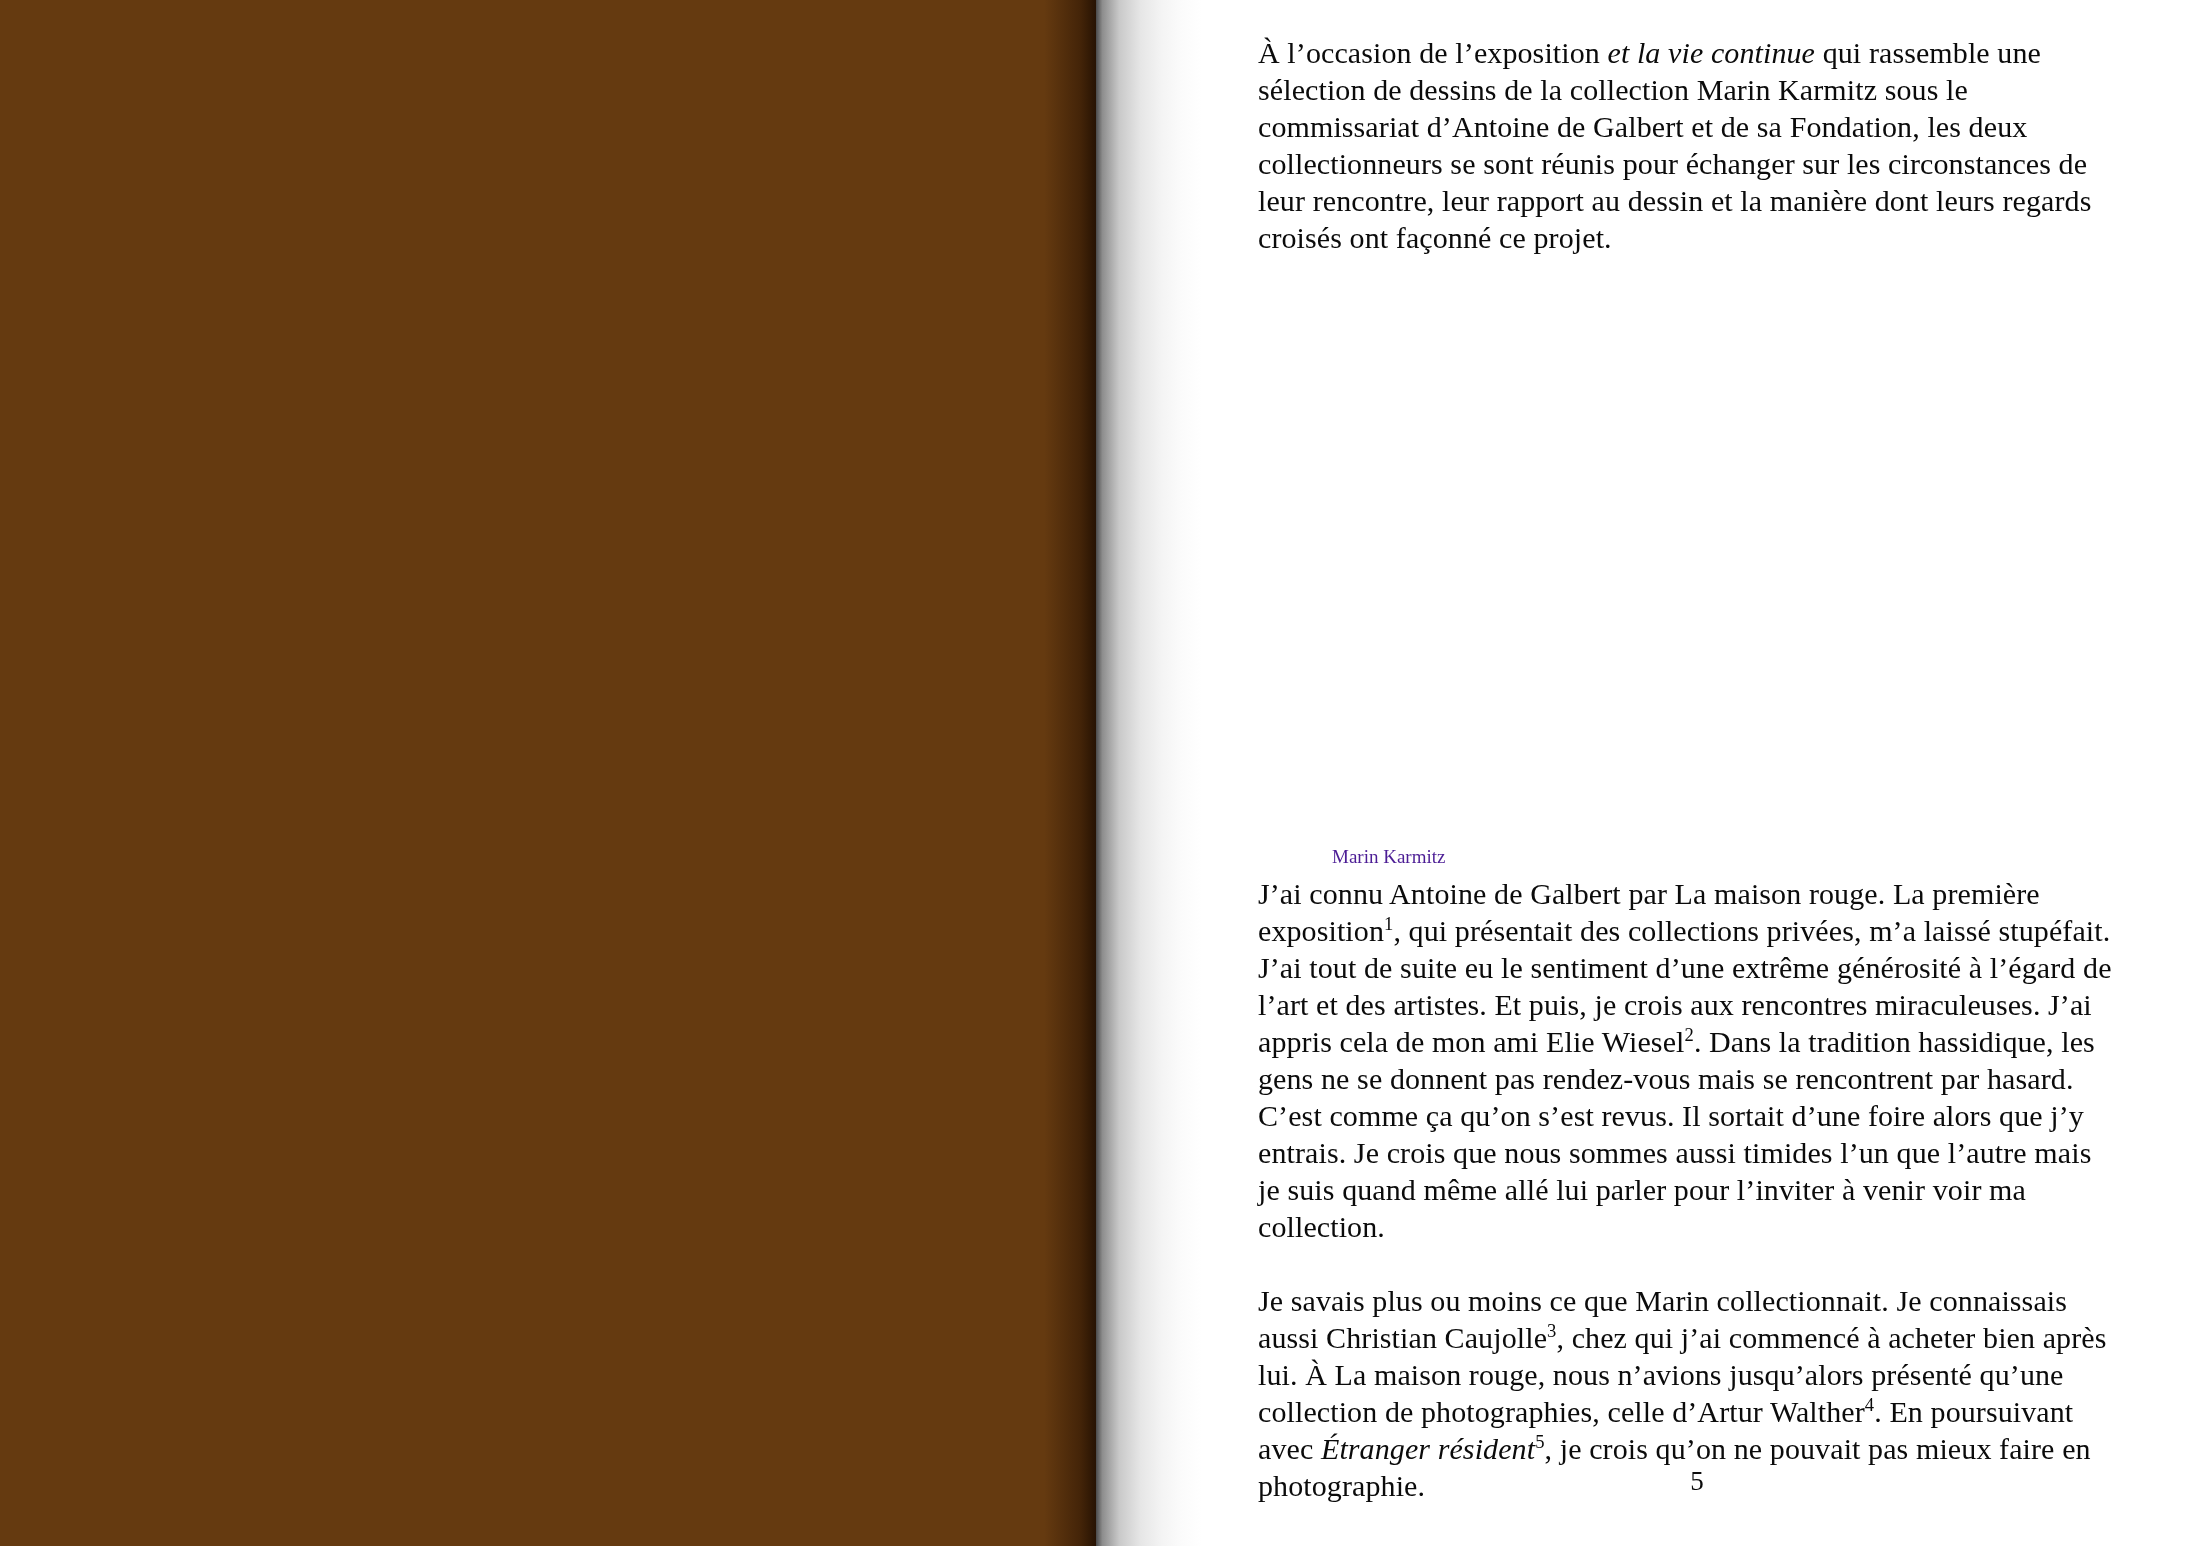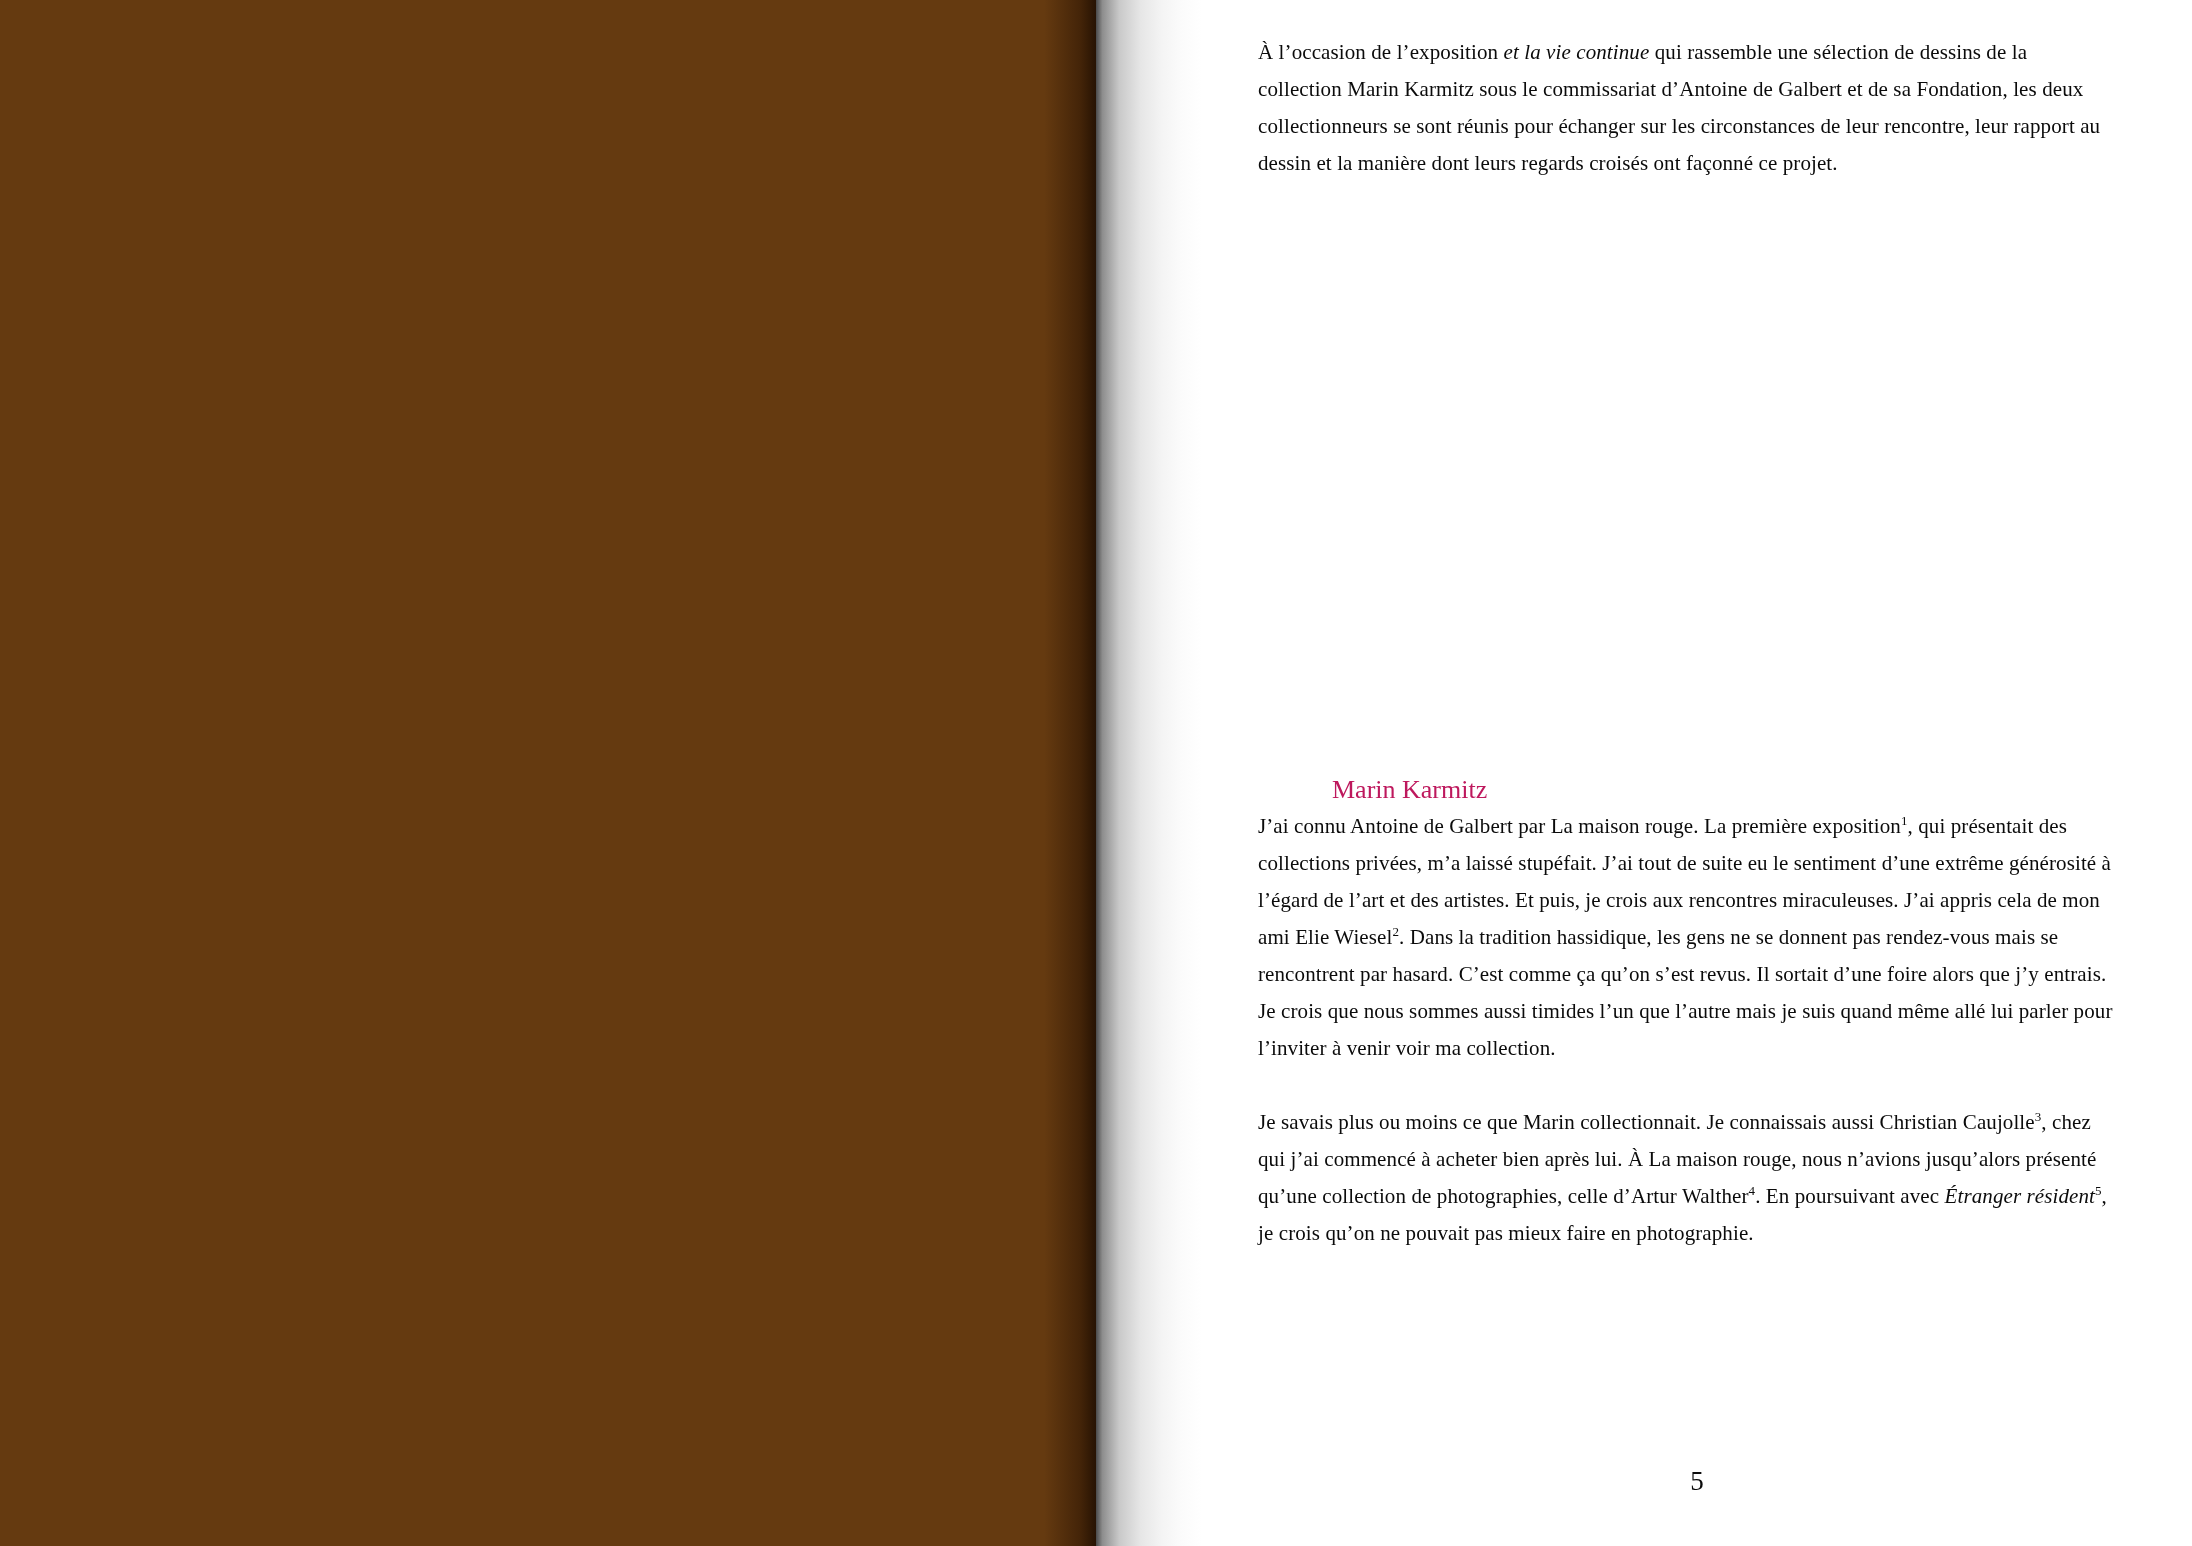--- a/index.html
+++ b/index.html
@@ -69,37 +69,37 @@
     background: #ffffff;
   }
   .text-col {
     position: absolute;
     left: 56px;
     top: 34px;
     width: 856px;
   }
   p.body-par {
     margin: 0;
-    font-size: 21px;
+    font-size: 30px;
     line-height: 37px;
     color: #0b0b0b;
     text-align: left;
     letter-spacing: 0.1px;
   }
   .intro {
     margin-bottom: 0;
   }
   .spacer-block {
     height: 574px;
   }
   .speaker {
-    margin: 15px 0 0 0;
-    font-size: 26px;
+    margin: 8px 0 0 0;
+    font-size: 19px;
     line-height: 37px;
-    color: #be185d;
+    color: #4c1d95;
     text-indent: 74px;
   }
   .section {
     margin-top: 0;
   }
   .section + .section {
     margin-top: 37px;
   }
   .it { font-style: italic; }
   sup {

